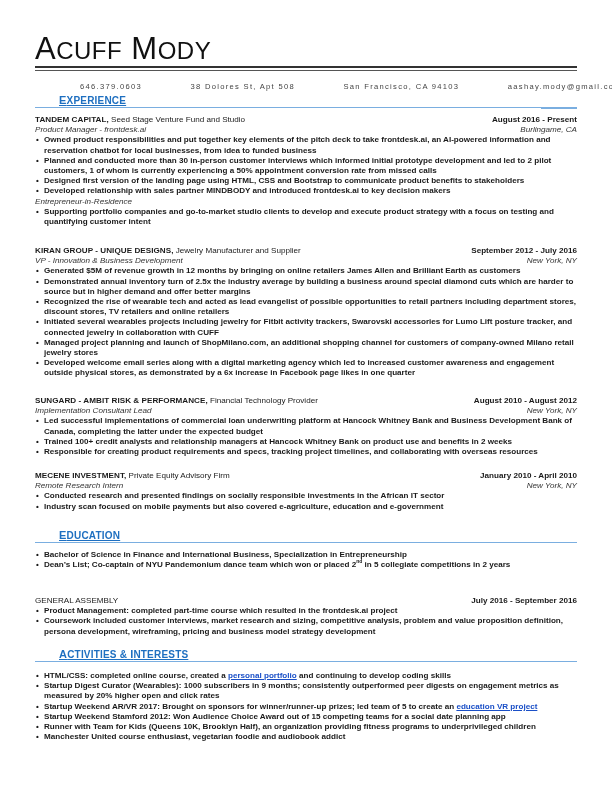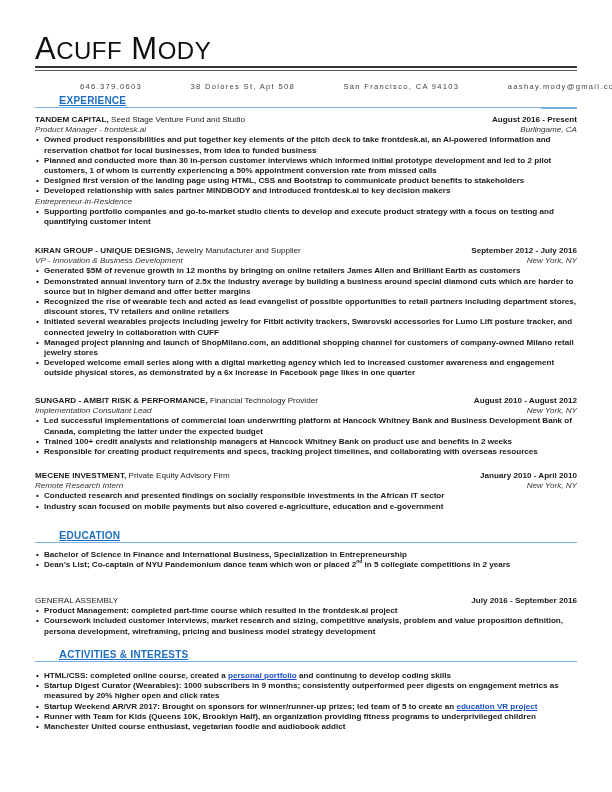--- a/index.html
+++ b/index.html
@@ -153,18 +153,19 @@
   <div class="sec-head" style="top:648px;">
     <span class="title"><span class="cap">A</span><span>CTIVITIES &amp; </span><span class="cap">I</span><span>NTERESTS</span></span>
     <div class="line"></div>
   </div>
 
   <div class="block" style="top:671px;">
     <ul>
       <li><span>HTML/CSS: completed online course, created a </span><a>personal portfolio</a><span> and continuing to develop coding skills</span></li>
       <li>Startup Digest Curator (Wearables): 1000 subscribers in 9 months; consistently outperformed peer digests on engagement metrics as measured by 20% higher open and click rates</li>
       <li><span>Startup Weekend AR/VR 2017: Brought on sponsors for winner/runner-up prizes; led team of 5 to create an </span><a>education VR project</a></li>
+      <li>Startup Weekend Stamford 2012: Won Audience Choice Award out of 15 competing teams for a social date planning app</li>
       <li>Runner with Team for Kids (Queens 10K, Brooklyn Half), an organization providing fitness programs to underprivileged children</li>
       <li>Manchester United course enthusiast, vegetarian foodie and audiobook addict</li>
     </ul>
   </div>
 
 </div>
 
 </body></html>

